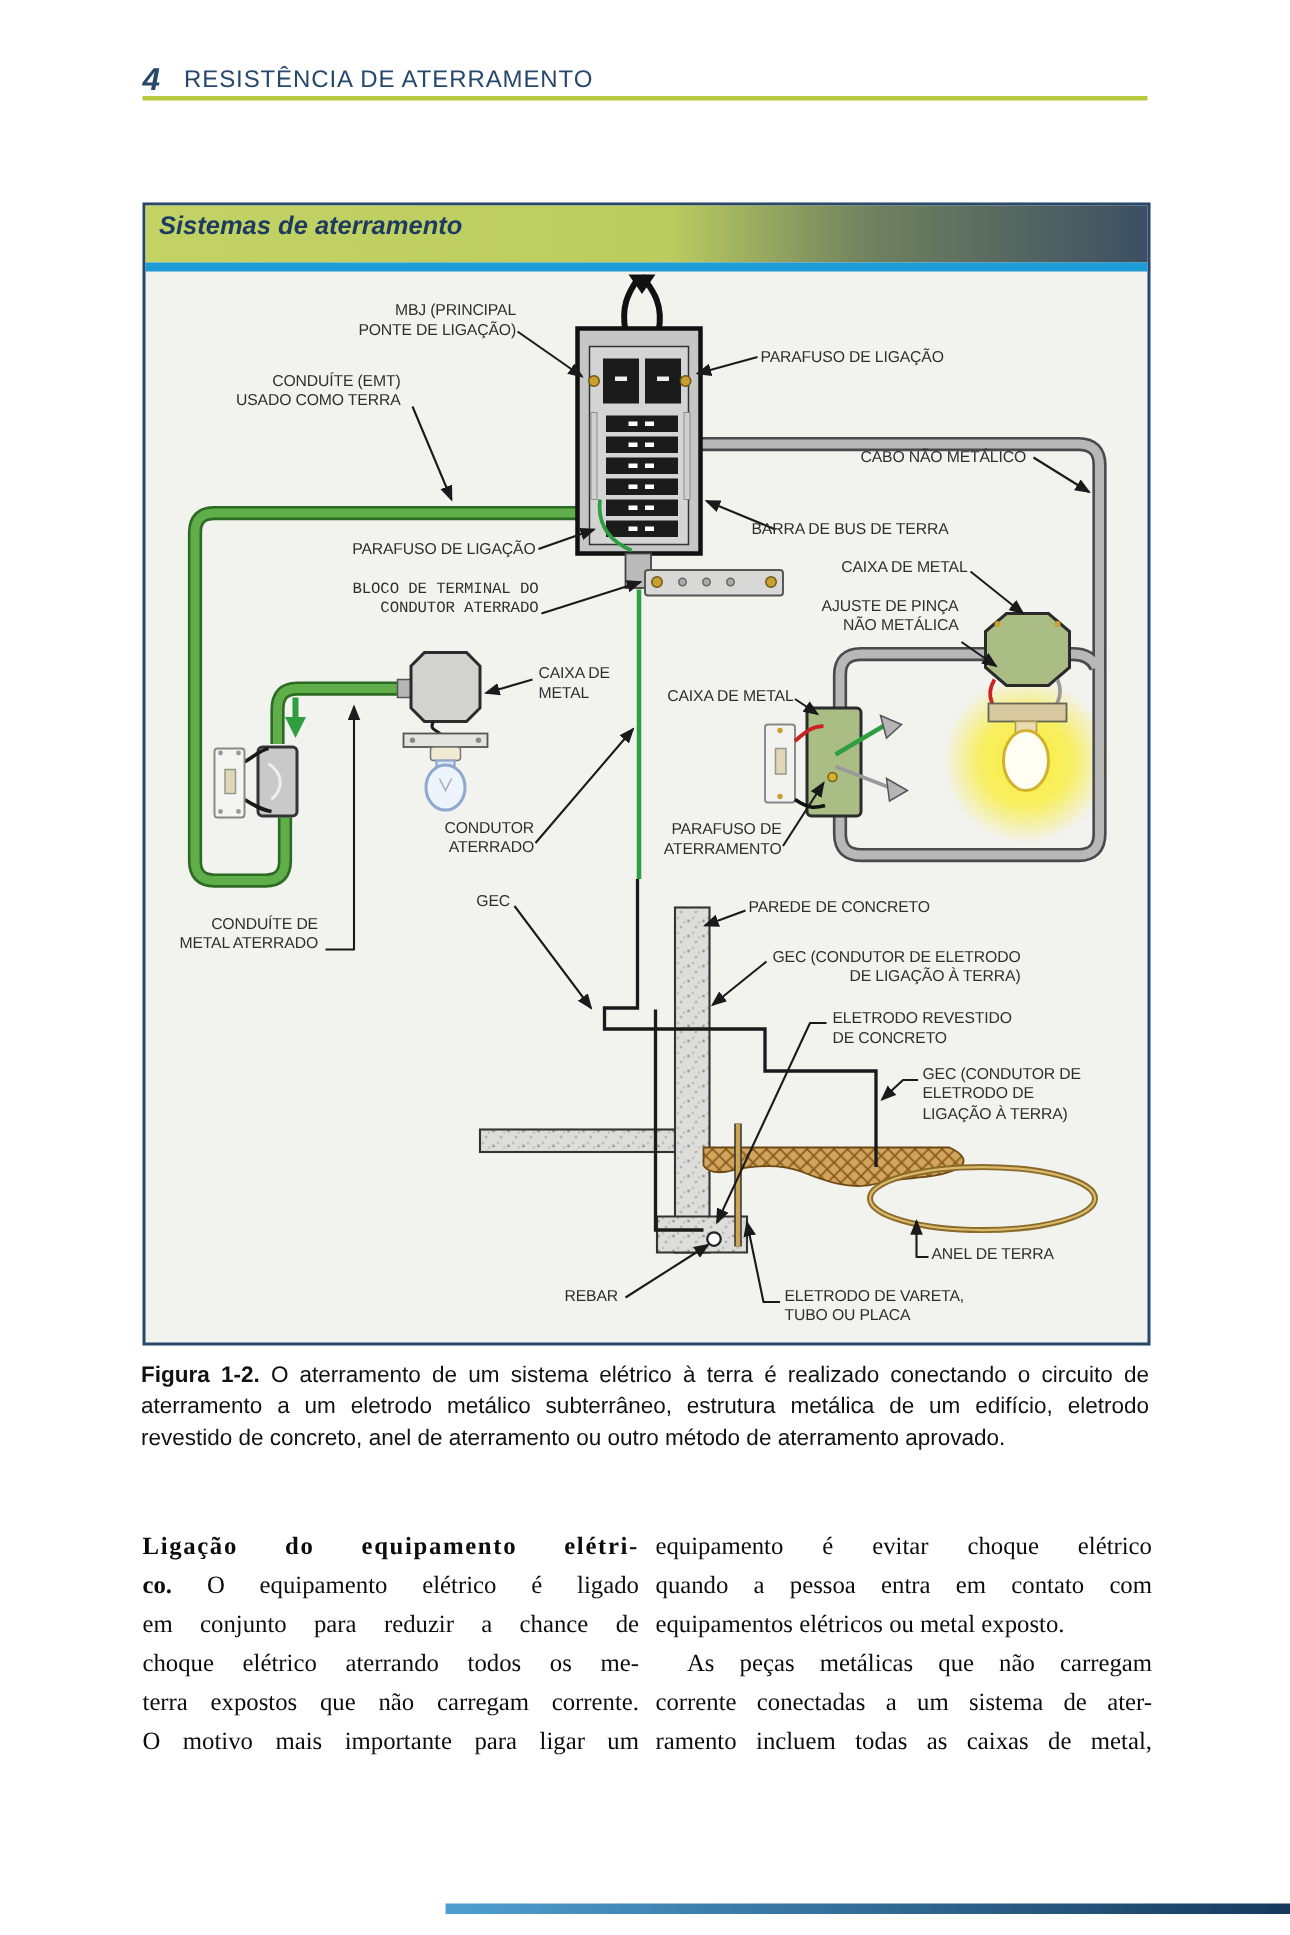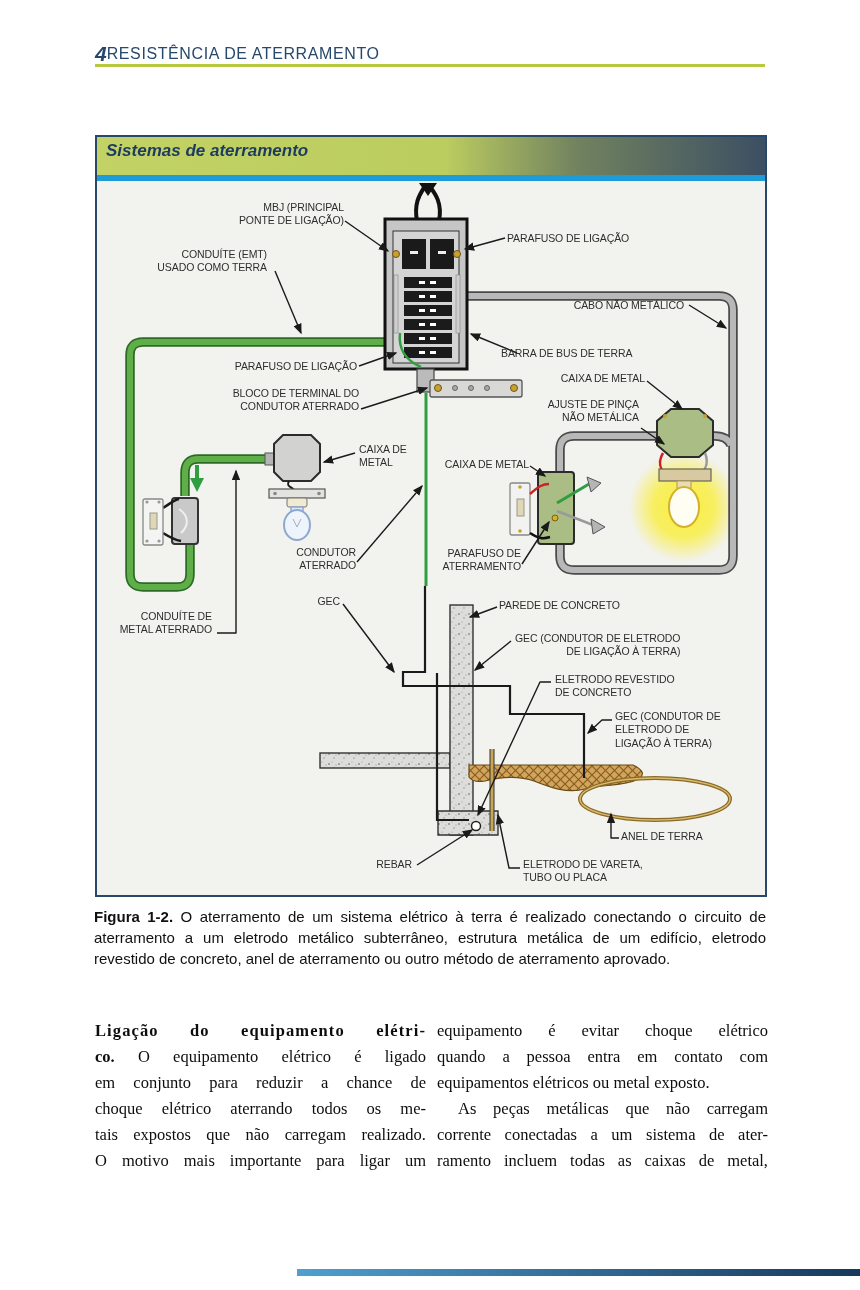--- a/index.html
+++ b/index.html
@@ -2,21 +2,21 @@
 <html><head>
 <meta charset="utf-8">
 <style>
   html,body{margin:0;padding:0;}
   body{width:860px;height:1290px;background:#ffffff;position:relative;
        font-family:"Liberation Sans",sans-serif;overflow:hidden;}
 
   
   .pg-head{position:absolute;left:95px;top:42px;width:670px;color:#27486b;}
   .pg-num{font-size:21px;font-weight:bold;font-style:italic;display:inline-block;vertical-align:baseline;}
-  .pg-title{font-size:16px;letter-spacing:.6px;display:inline-block;vertical-align:2px;}
+  .pg-title{font-size:16px;letter-spacing:.6px;display:inline-block;margin-left:16px;vertical-align:2px;}
   .green-rule{position:absolute;left:95px;top:64px;width:670px;height:3px;}
 
   
   .fig{position:absolute;left:95px;top:135px;width:672px;height:762px;border:2px solid #27486b;background:#f2f2ef;box-sizing:border-box;}
   .fig-titlebar{height:38px;line-height:27px;padding-left:9px;font-size:17px;font-weight:bold;font-style:italic;color:#1d3a5f;}
   .fig-bluestripe{height:6px;}
   .diagram{position:relative;width:668px;height:629px;}
   .diagram svg{position:absolute;left:0;top:0;}
   .dlabel{position:absolute;font-size:10.5px;line-height:1.28;color:#2e2e2e;white-space:pre-line;letter-spacing:-.1px;}
   .ra{text-align:right;} .la{text-align:left;}
@@ -232,21 +232,21 @@
 
     <div class="dlabel ra" style="right:421px;top:20px;">MBJ (PRINCIPAL
 PONTE DE LIGAÇÃO)</div>
     <div class="dlabel ra" style="right:498px;top:67px;">CONDUÍTE (EMT)
 USADO COMO TERRA</div>
     <div class="dlabel la" style="left:410px;top:51px;">PARAFUSO DE LIGAÇÃO</div>
     <div class="dlabel ra" style="right:81px;top:118px;">CABO NÃO METÁLICO</div>
     <div class="dlabel ra" style="right:408px;top:179px;">PARAFUSO DE LIGAÇÃO</div>
     <div class="dlabel la" style="left:404px;top:166px;text-align:right;">BARRA DE BUS DE TERRA</div>
     <div class="dlabel ra" style="right:120px;top:191px;">CAIXA DE METAL</div>
-    <div class="dlabel ra" style="right:406px;top:206px;">BLOCO DE TERMINAL DO
+    <div class="dlabel ra" style="right:406px;top:206px;font-family:Liberation Mono, monospace;">BLOCO DE TERMINAL DO
 CONDUTOR ATERRADO</div>
     <div class="dlabel ra" style="right:126px;top:217px;">AJUSTE DE PINÇA
 NÃO METÁLICA</div>
     <div class="dlabel la" style="left:262px;top:262px;">CAIXA DE
 METAL</div>
     <div class="dlabel ra" style="right:236px;top:277px;">CAIXA DE METAL</div>
     <div class="dlabel ra" style="right:409px;top:365px;">CONDUTOR
 ATERRADO</div>
     <div class="dlabel ra" style="right:244px;top:366px;">PARAFUSO DE
 ATERRAMENTO</div>
@@ -270,21 +270,21 @@
 
 <div class="caption">
   <b>Figura 1-2.</b><span> O aterramento de um sistema elétrico à terra é realizado conectando o circuito de aterramento a um eletrodo metálico subterrâneo, estrutura metálica de um edifício, eletrodo revestido de concreto, anel de aterramento ou outro método de aterramento aprovado.</span>
 </div>
 
 <div class="col col-l">
   <div class="jl hd">Ligação do equipamento elétri-</div>
   <div class="jl"><b>co.</b><span> O equipamento elétrico é ligado</span></div>
   <div class="jl">em conjunto para reduzir a chance de</div>
   <div class="jl">choque elétrico aterrando todos os me-</div>
-  <div class="jl">tais expostos que não carregam realizado.</div>
+  <div class="jl">terra expostos que não carregam corrente.</div>
   <div class="jl">O motivo mais importante para ligar um</div>
 </div>
 
 <div class="col col-r">
   <div class="jl">equipamento é evitar choque elétrico</div>
   <div class="jl">quando a pessoa entra em contato com</div>
   <div class="jl jl-end">equipamentos elétricos ou metal exposto.</div>
   <div class="jl jl-indent">As peças metálicas que não carregam</div>
   <div class="jl">corrente conectadas a um sistema de ater-</div>
   <div class="jl">ramento incluem todas as caixas de metal,</div>

